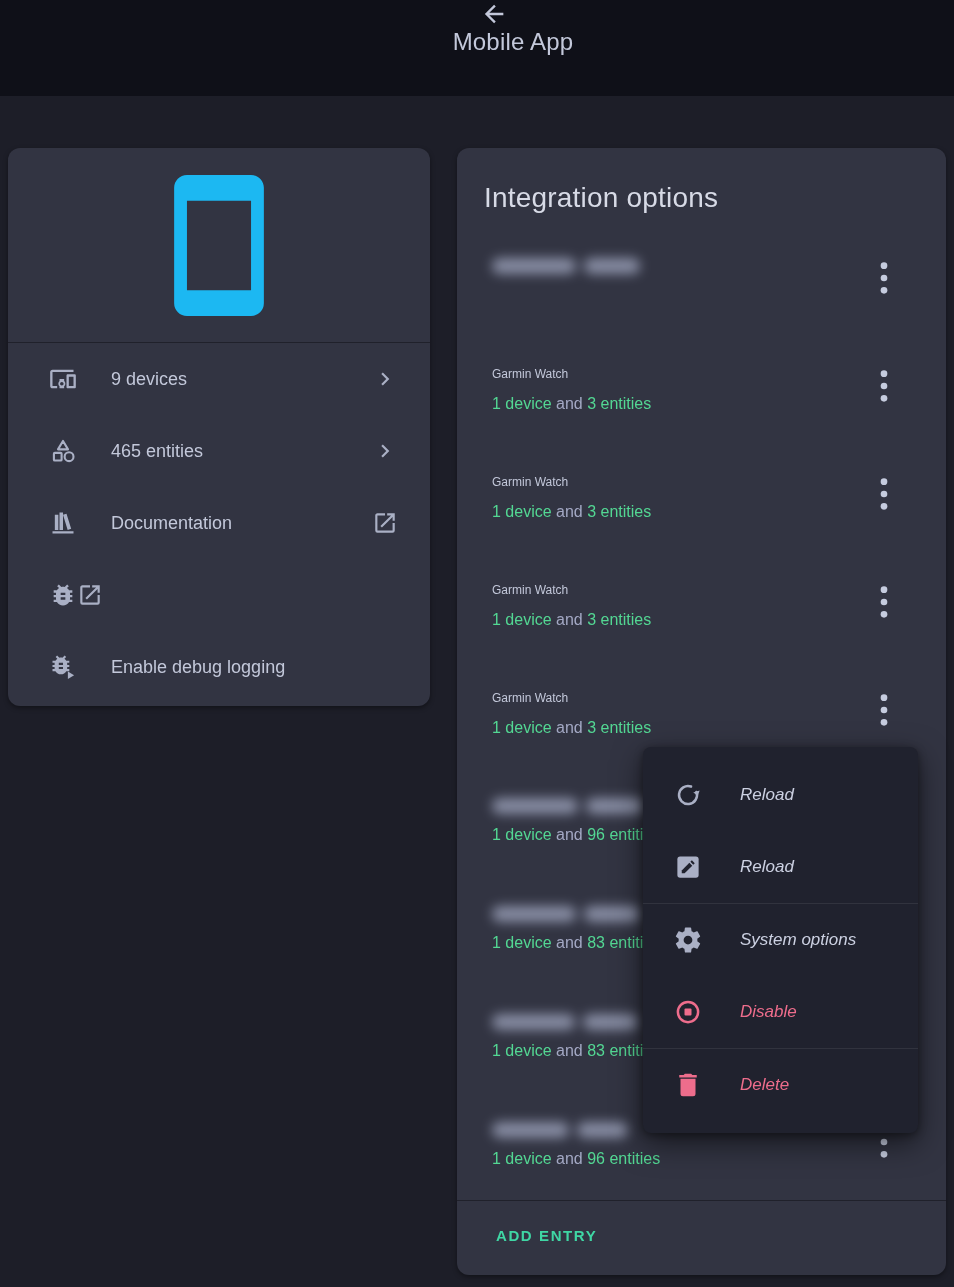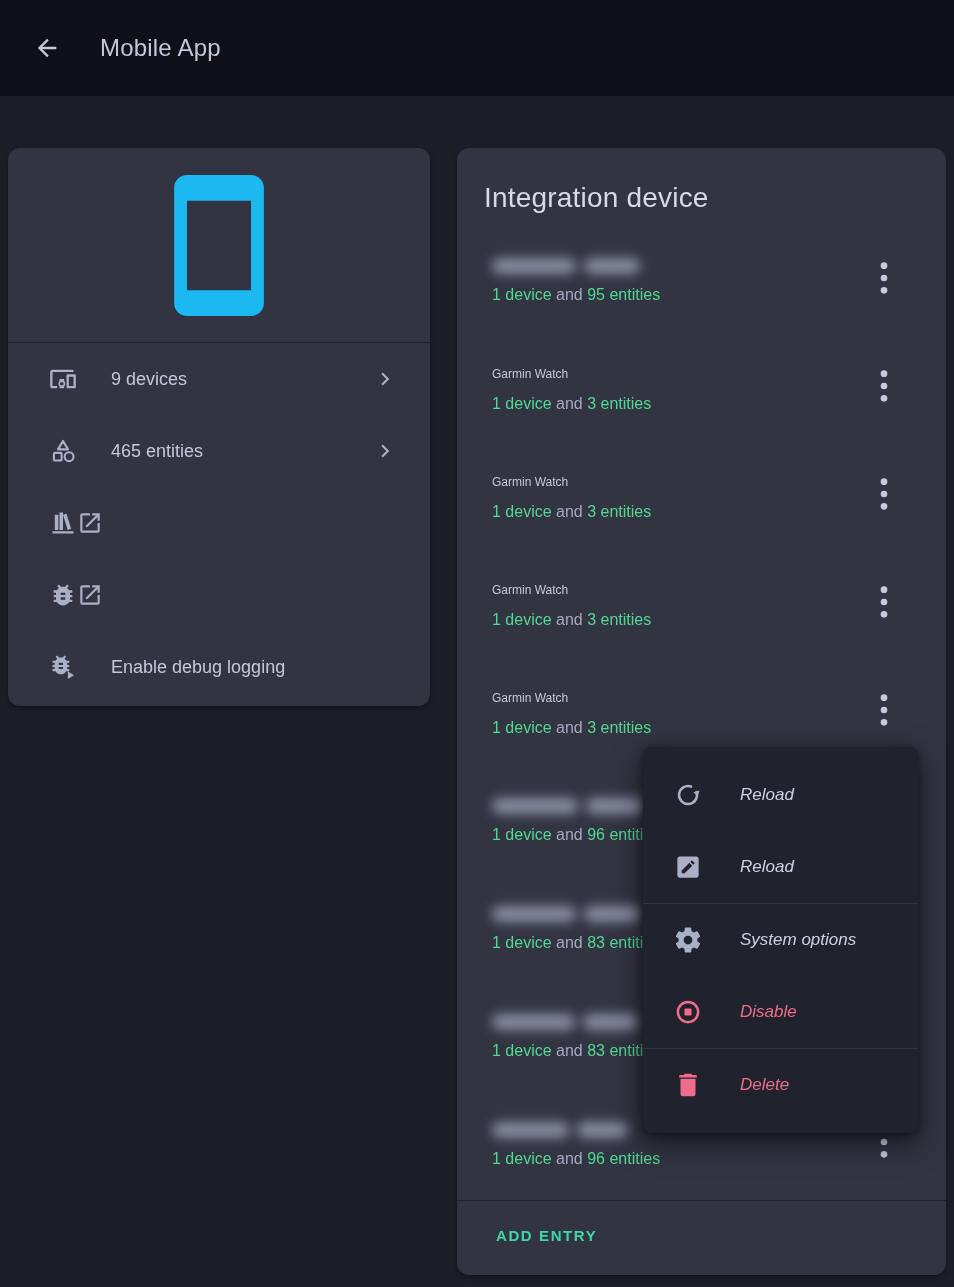--- a/index.html
+++ b/index.html
@@ -30,20 +30,21 @@
   }
   .icon{display:inline-flex;align-items:center;justify-content:center;line-height:0;flex:none;}
   .icon svg{display:block;}
 
   
   .topbar{
     position:absolute;left:0;top:0;width:954px;height:96px;
     background:var(--topbar);
     display:flex;align-items:center;
     padding-left:33px;
+    flex-direction:column;
   }
   .back-btn{
     width:28px;height:28px;border:none;background:transparent;color:var(--text);
     cursor:pointer;padding:0;display:flex;align-items:center;justify-content:center;
   }
   .topbar-title{
     margin-left:39px;font-size:24px;font-weight:400;color:var(--text);letter-spacing:.2px;
   }
 
   
@@ -182,20 +183,21 @@
             </svg>
           </span>
   </div>
 
   <div class="info-row">
     <span class="icon lead">
             <svg width="28" height="28" viewBox="0 0 24 24">
               <path fill="currentColor" d="M9 3v15h3V3H9m3 2 4 13 3-1-4-13-3 1M5 5v13h3V5H5M3 19v2h18v-2H3Z"></path>
             </svg>
           </span>
+    <span class="info-label">Documentation</span>
     <span class="icon info-trailing">
             <svg width="26" height="26" viewBox="0 0 24 24">
               <path fill="currentColor" d="M14,3V5H17.59L7.76,14.83L9.17,16.24L19,6.41V10H21V3M19,19H5V5H12V3H5C3.89,3 3,3.9 3,5V19A2,2 0 0,0 5,21H19A2,2 0 0,0 21,19V12H19V19Z"></path>
             </svg>
           </span>
   </div>
 
   <div class="info-row">
     <span class="icon lead">
             <svg width="28" height="28" viewBox="0 0 24 24">
@@ -218,32 +220,27 @@
               <path fill="currentColor" d="M16.2 15.9v6.4l5.3-3.2z"></path>
             </svg>
           </span>
     <span class="info-label">Enable debug logging</span>
 
   </div>
 </nav>
   </section>
 
   <section class="card entries-card">
-    <h2 class="entries-title">Integration device</h2>
+    <h2 class="entries-title">Integration options</h2>
     <div class="entries-list" id="entries-list">
   <div class="entry-row">
     <span class="redacted" style="width: 148px;">
             <i></i>
             <i></i>
           </span>
-    <span class="entry-sub">
-      <span class="g">1 device</span>
-      <span class="a"> and </span>
-      <span class="g">95 entities</span>
-    </span>
     <button class="dots-btn">
             <span class="icon">
               <svg width="40" height="40" viewBox="0 0 24 24">
                 <g fill="currentColor">
                   <circle cx="12" cy="4.6" r="2"></circle>
                   <circle cx="12" cy="12" r="2"></circle>
                   <circle cx="12" cy="19.4" r="2"></circle>
                 </g>
               </svg>
             </span>

